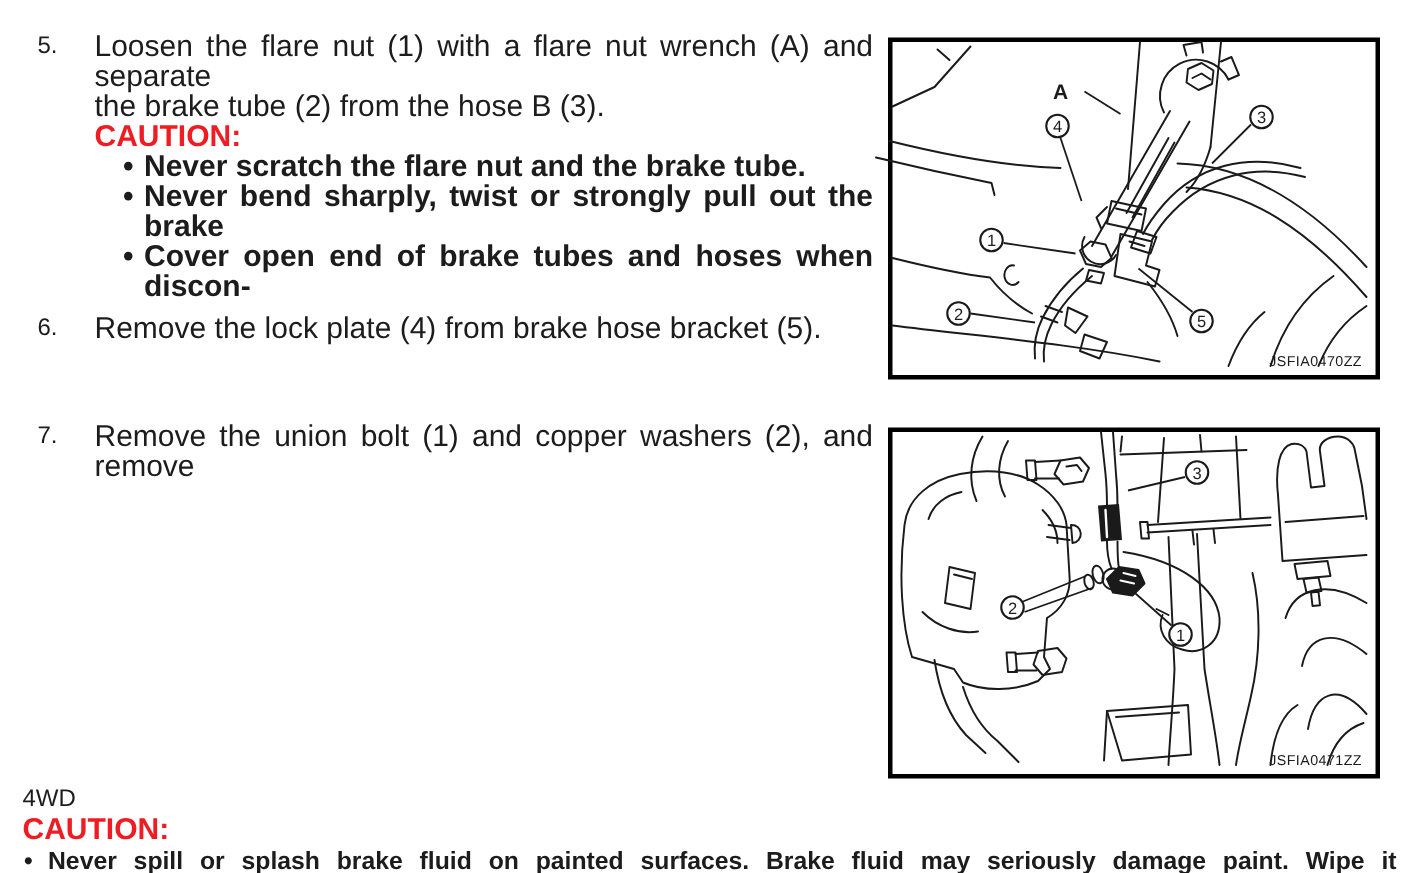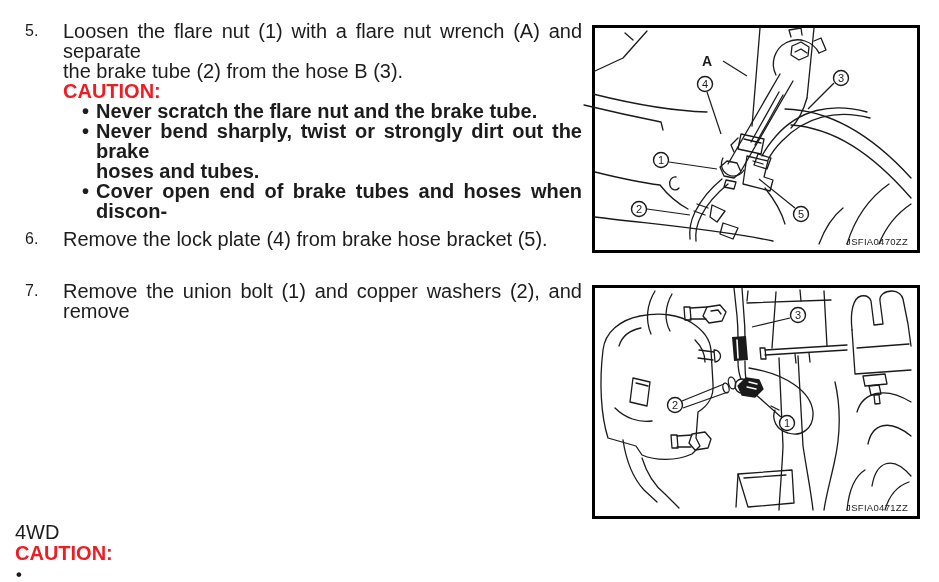--- a/index.html
+++ b/index.html
@@ -16,21 +16,21 @@
   .srow{position:relative;padding-left:38px;}
   .num{position:absolute;left:0;top:0;font-size:16px;line-height:20px;}
   .b{position:relative;padding-left:33px;}
   .blt{position:absolute;left:19px;}
   .bc{padding-left:33px;}
   #block-5-6{top:21px;}
   #step6-row{margin-top:8px;}
   #step7{top:281px;}
   #footer{position:absolute;left:15px;top:522px;width:916px;}
   #footer .ln{line-height:21px;}
-  .f4wd{font-size:20px;}
+  .f4wd{font-size:16px;}
   .fbul{position:relative;padding-left:17px;font-size:16.5px;}
   .blt2{position:absolute;left:1px;}
   .figbox{position:absolute;left:592px;width:322px;border:3px solid #000;background:#fff;}
   #fig1{top:25px;height:222px;}
   #fig2{top:285px;height:228px;}
   .figbox svg{display:block;overflow:visible;}
   .figcode{
     position:absolute;right:9px;bottom:3px;
     font-size:9.5px;letter-spacing:.3px;color:#1c1c1c;
   }
@@ -43,22 +43,21 @@
 </head>
 <body>
 
 <div class="step" id="block-5-6">
   <div class="srow">
     <span class="num">5.</span>
     <div class="ln just">Loosen the flare nut (1) with a flare nut wrench (A) and separate</div>
     <div class="ln">the brake tube (2) from the hose B (3).</div>
     <div class="ln caution">CAUTION:</div>
     <div class="ln b bold"><span class="blt">•</span><span>Never scratch the flare nut and the brake tube.</span></div>
-    <div class="ln b bold just"><span class="blt">•</span><span>Never bend sharply, twist or strongly dirt out the brake</span></div>
-    <div class="ln bc bold">hoses and tubes.</div>
+    <div class="ln b bold just"><span class="blt">•</span><span>Never bend sharply, twist or strongly pull out the brake</span></div>
     <div class="ln b bold just"><span class="blt">•</span><span>Cover open end of brake tubes and hoses when discon-</span></div>
   </div>
   <div class="srow" id="step6-row">
     <span class="num">6.</span>
     <div class="ln">Remove the lock plate (4) from brake hose bracket (5).</div>
   </div>
 </div>
 
 <div class="step" id="step7">
   <div class="srow">
@@ -235,14 +234,14 @@
       <circle class="co" cx="192" cy="135" r="7.5"></circle>
       <text class="cot" x="192" y="139" text-anchor="middle">1</text>
     </g>
   </svg>
   <span class="figcode">JSFIA0471ZZ</span>
 </div>
 
 <div id="footer">
   <div class="ln f4wd">4WD</div>
   <div class="ln caution">CAUTION:</div>
-  <div class="ln bold just fbul"><span class="blt2">•</span></div>
+  <div class="ln bold just fbul"><span class="blt2">•</span><span>Never spill or splash brake fluid on painted surfaces. Brake fluid may seriously damage paint. Wipe it</span></div>
 </div>
 
 </body></html>

